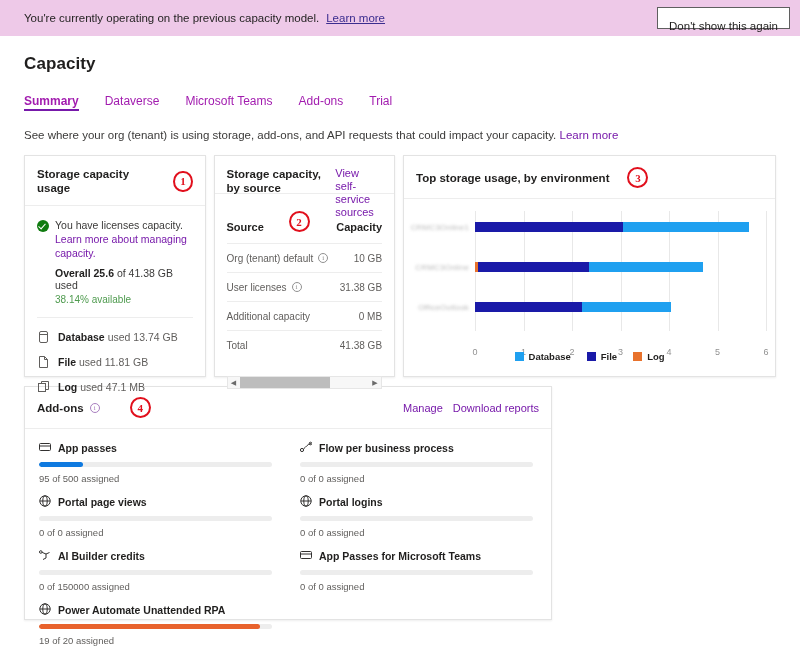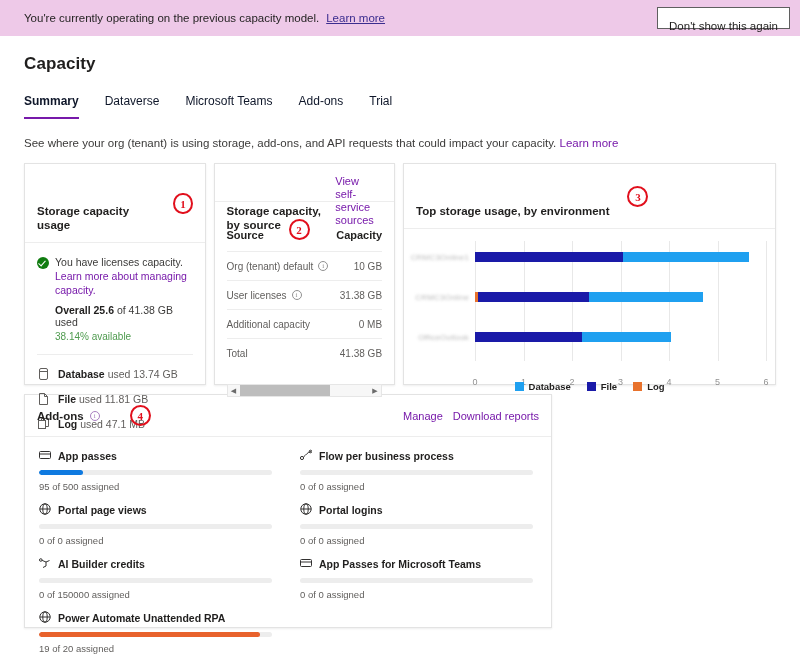--- a/index.html
+++ b/index.html
@@ -56,22 +56,22 @@
     letter-spacing: .1px;
   }
   .tabs {
     display: flex;
     gap: 26px;
     margin-top: 20px;
     border-bottom: 0;
   }
   .tab {
     font-size: 12px;
-    color: #0f172a;
-    padding-bottom: 11px;
+    color: #a21caf;
+    padding-bottom: 3px;
     cursor: pointer;
     position: relative;
   }
   .tab.active { font-weight: 600; }
   .tab.active::after {
     content: "";
     position: absolute;
     left: 0; right: 0; bottom: 0;
     height: 2px;
     background: #7719aa;
@@ -101,21 +101,20 @@
     padding: 11px 12px 10px 12px;
     border-bottom: 1px solid #ededed;
     position: relative;
     min-height: 38px;
   }
   .card-title {
     font-size: 11.5px;
     font-weight: 600;
     color: #201f1e;
     line-height: 14px;
-    margin-top: 29px;
   }
 
   
   .marker {
     width: 21px; height: 21px;
     border: 2px solid #e10f1c;
     border-radius: 50%;
     color: #e10f1c;
     font-size: 11px;
     font-weight: 700;

